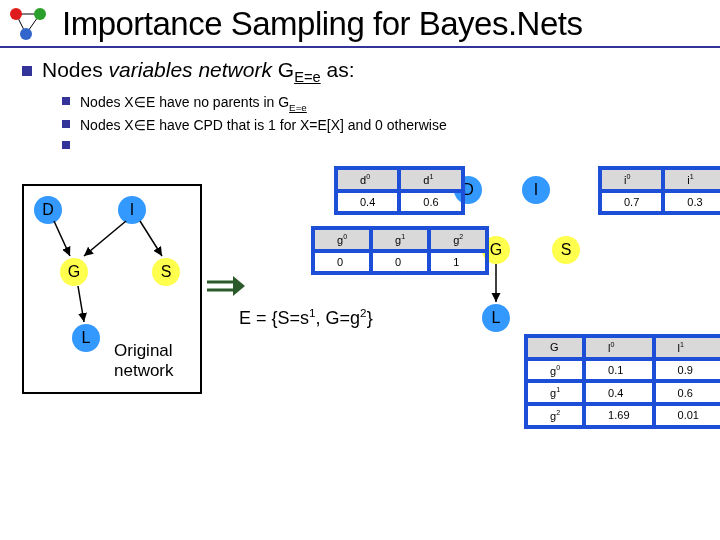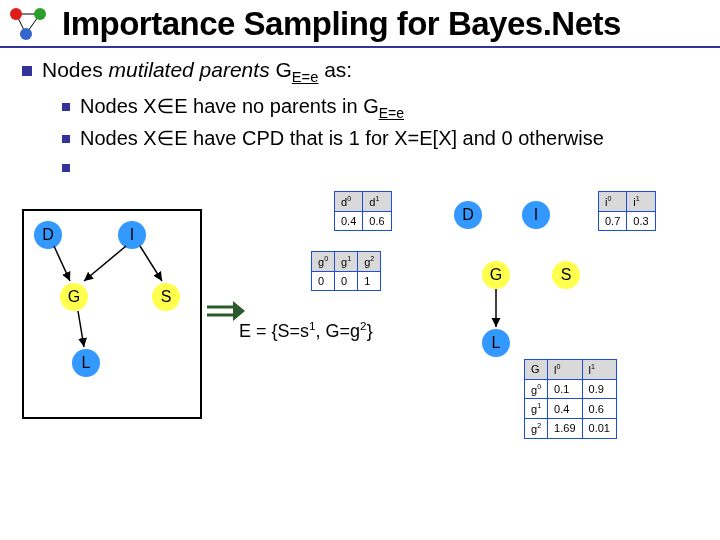--- a/index.html
+++ b/index.html
@@ -1,35 +1,35 @@
 <!DOCTYPE html>
 <html><head>
 <meta charset="utf-8">
 <style>
   * { box-sizing: border-box; margin: 0; padding: 0; }
   body { width: 720px; height: 540px; font-family: Arial, sans-serif; background: #fff; overflow: hidden; position: relative; }
-  .title-row { display: flex; align-items: center; padding: 4px 10px 0 6px; font-weight: bold; }
+  .title-row { display: flex; align-items: center; padding: 4px 10px 0 6px; }
   .logo { width: 48px; height: 40px; position: relative; flex-shrink: 0; }
   .title { font-size: 33px; color: #000; margin-left: 8px; letter-spacing: -0.5px; }
   .title-underline { height: 2px; background: #333399; margin-top: 2px; }
   .content { padding: 10px 20px 0 22px; font-size: 21px; color: #000; }
   .bullet-sq { display: inline-block; width: 10px; height: 10px; background: #333399; margin-right: 10px; vertical-align: 1px; }
   .bullet-sq.sm { width: 8px; height: 8px; vertical-align: 2px; }
   .em { font-style: italic; }
-  .sub-list { margin-left: 40px; margin-top: 8px; font-size: 20px; line-height: 1.35; }
+  .sub-list { margin-left: 40px; margin-top: 8px; font-size: 14px; line-height: 1.35; }
   .sub-list .row { margin-bottom: 2px; }
   .diagram-area { position: relative; margin-top: 10px; height: 300px; }
   .node { position: absolute; width: 28px; height: 28px; border-radius: 50%; display: flex; align-items: center; justify-content: center; font-size: 16px; font-weight: 400; }
   .blue { background: #3399ff; color: #000; }
   .yellow { background: #ffff4d; color: #000; }
   .orig-box { position: absolute; left: 0; top: 18px; width: 180px; height: 210px; border: 2px solid #000; }
   .orig-label { position: absolute; left: 92px; top: 175px; font-size: 17px; line-height: 1.15; }
   svg.arrow { position: absolute; overflow: visible; }
   .tbl { position: absolute; border-collapse: collapse; font-size: 11px; }
-  .tbl td, .tbl th { border: 1px solid #1d4ed8; padding: 3px 6px; text-align: left; font-weight: normal; }
+  .tbl td, .tbl th { border: 4px solid #1d4ed8; padding: 3px 22px; text-align: left; font-weight: normal; }
   .thdr { background: #d9d9d9; }
   .evidence { position: absolute; font-size: 18px; }
   sup { font-size: 0.65em; }
   sub { font-size: 0.7em; text-decoration: underline; }
 </style>
 </head>
 <body>
 
 <div class="title-row">
   <div class="logo">
@@ -41,21 +41,21 @@
       <circle cx="34" cy="10" r="6" fill="#2aa02a"></circle>
       <circle cx="20" cy="30" r="6" fill="#3366cc"></circle>
     </svg>
   </div>
   <div class="title">Importance Sampling for Bayes.Nets</div>
 </div>
 <div class="title-underline"></div>
 
 <div class="content">
   <div>
-    <span class="bullet-sq"></span><span>Nodes </span><span class="em">mutilated parents</span><span> G</span><sub>E=e</sub><span> as:</span>
+    <span class="bullet-sq"></span><span>Nodes </span><span class="em">variables network</span><span> G</span><sub>E=e</sub><span> as:</span>
   </div>
   <div class="sub-list">
     <div class="row">
       <span class="bullet-sq sm"></span><span>Nodes X</span><span>∈</span><span>E have no parents in G</span><sub>E=e</sub>
     </div>
     <div class="row">
       <span class="bullet-sq sm"></span><span>Nodes X</span><span>∈</span><span>E have CPD that is 1 for X=E[X] and 0 otherwise</span>
     </div>
     <div class="row">
       <span class="bullet-sq sm"></span>
@@ -74,28 +74,32 @@
       <defs>
           <marker id="ah" markerWidth="8" markerHeight="8" refX="6" refY="3" orient="auto">
             <path d="M0,0 L6,3 L0,6 Z" fill="#000"></path>
           </marker>
         </defs>
       <line x1="32" y1="37" x2="48" y2="72" stroke="#000" stroke-width="1.5" marker-end="url(#ah)"></line>
       <line x1="104" y1="37" x2="62" y2="72" stroke="#000" stroke-width="1.5" marker-end="url(#ah)"></line>
       <line x1="118" y1="37" x2="140" y2="72" stroke="#000" stroke-width="1.5" marker-end="url(#ah)"></line>
       <line x1="56" y1="102" x2="62" y2="138" stroke="#000" stroke-width="1.5" marker-end="url(#ah)"></line>
     </svg>
+    <div class="orig-label">
+      <div>Original</div>
+      <div>network</div>
+    </div>
 
     <svg class="arrow" style="left:183px; top:108px;" width="40" height="24">
       <line x1="2" y1="8" x2="30" y2="8" stroke="#2a5a2a" stroke-width="3"></line>
       <line x1="2" y1="16" x2="30" y2="16" stroke="#2a5a2a" stroke-width="3"></line>
       <path d="M28,2 L40,12 L28,22 Z" fill="#2a5a2a"></path>
     </svg>
 
-    <div class="evidence" style="left:217px; top:128px;">
+    <div class="evidence" style="left:217px; top:140px;">
       <span>E = {S=s</span><sup>1</sup><span>, G=g</span><sup>2</sup><span>}</span>
     </div>
 
     <div class="node blue" style="left:432px; top:10px;">D</div>
     <div class="node blue" style="left:500px; top:10px;">I</div>
     <div class="node yellow" style="left:460px; top:70px;">G</div>
     <div class="node yellow" style="left:530px; top:70px;">S</div>
     <div class="node blue" style="left:460px; top:138px;">L</div>
     <svg class="arrow" style="left:460px; top:70px;" width="40" height="80">
       <defs>

